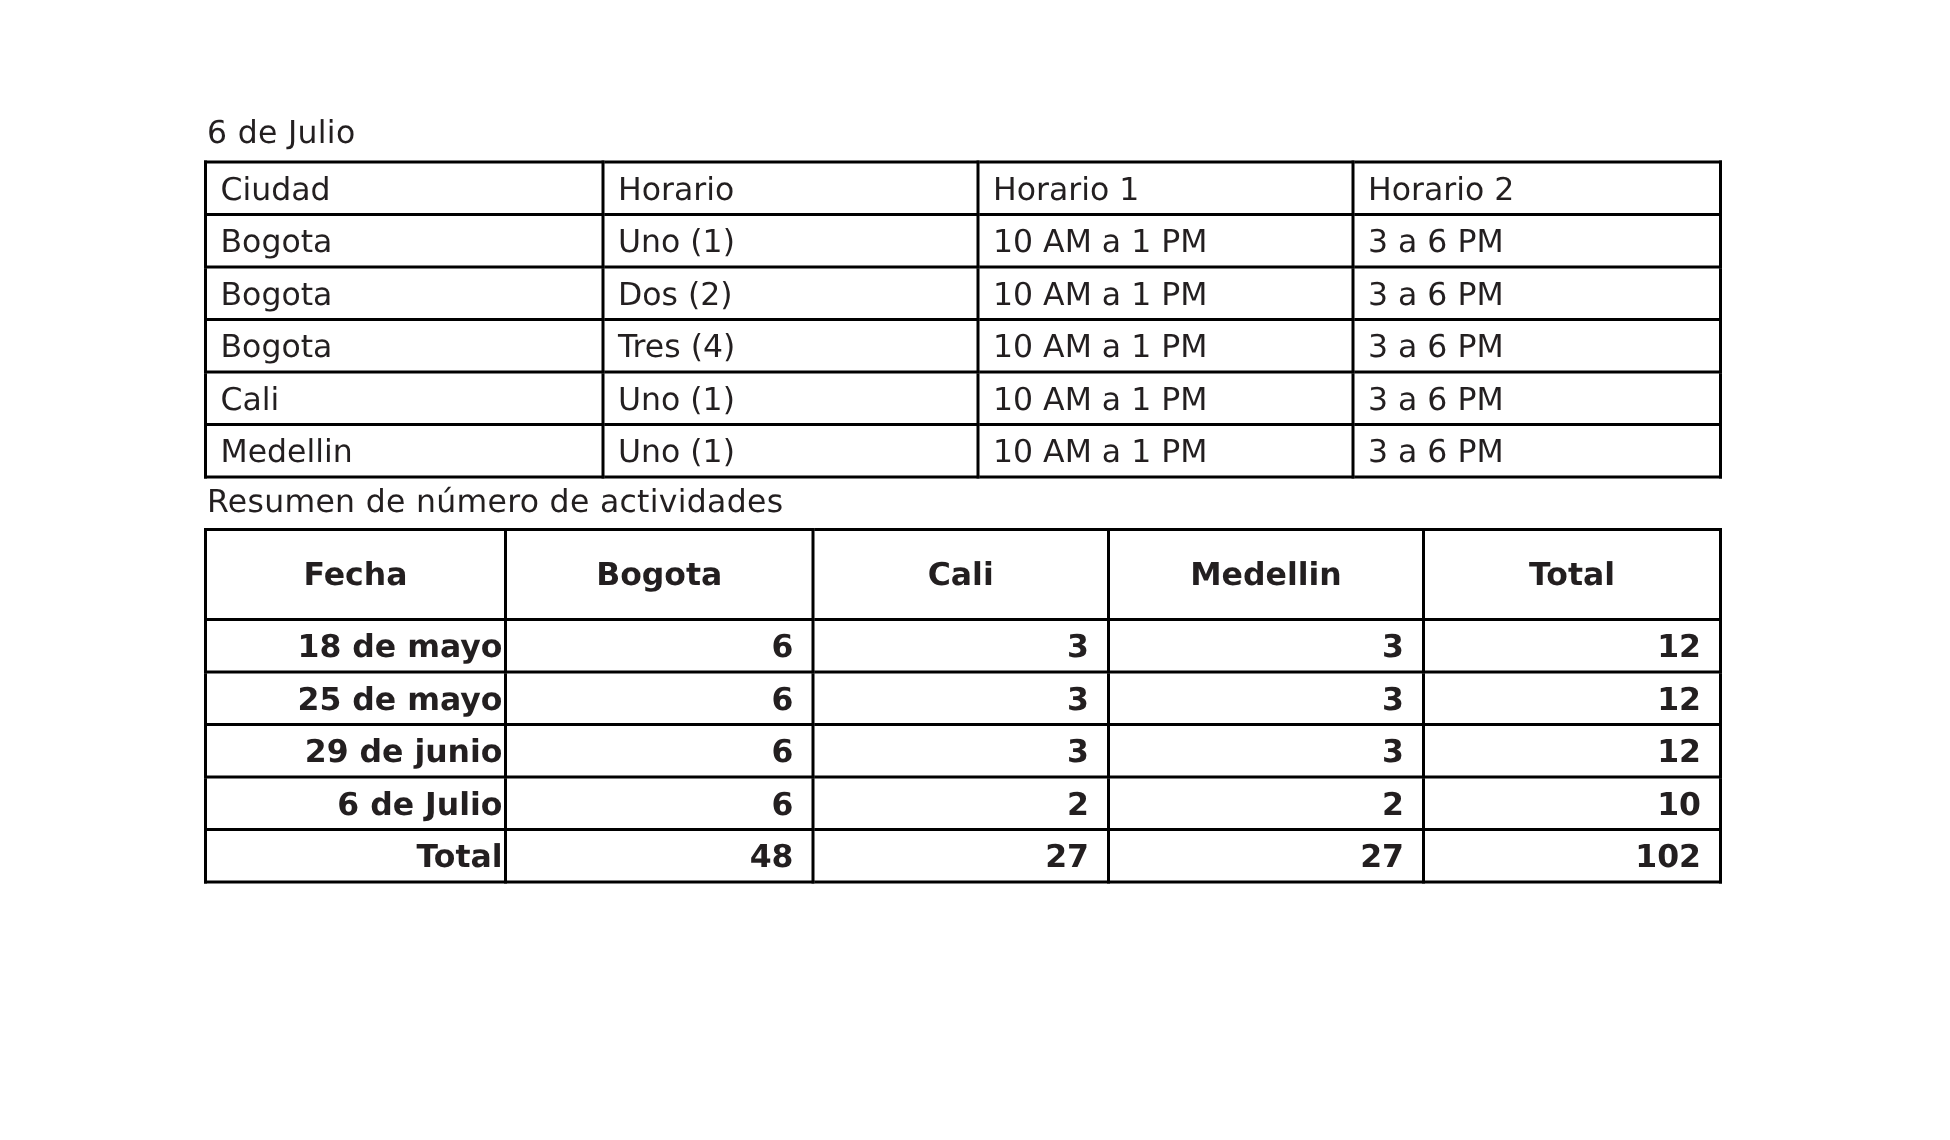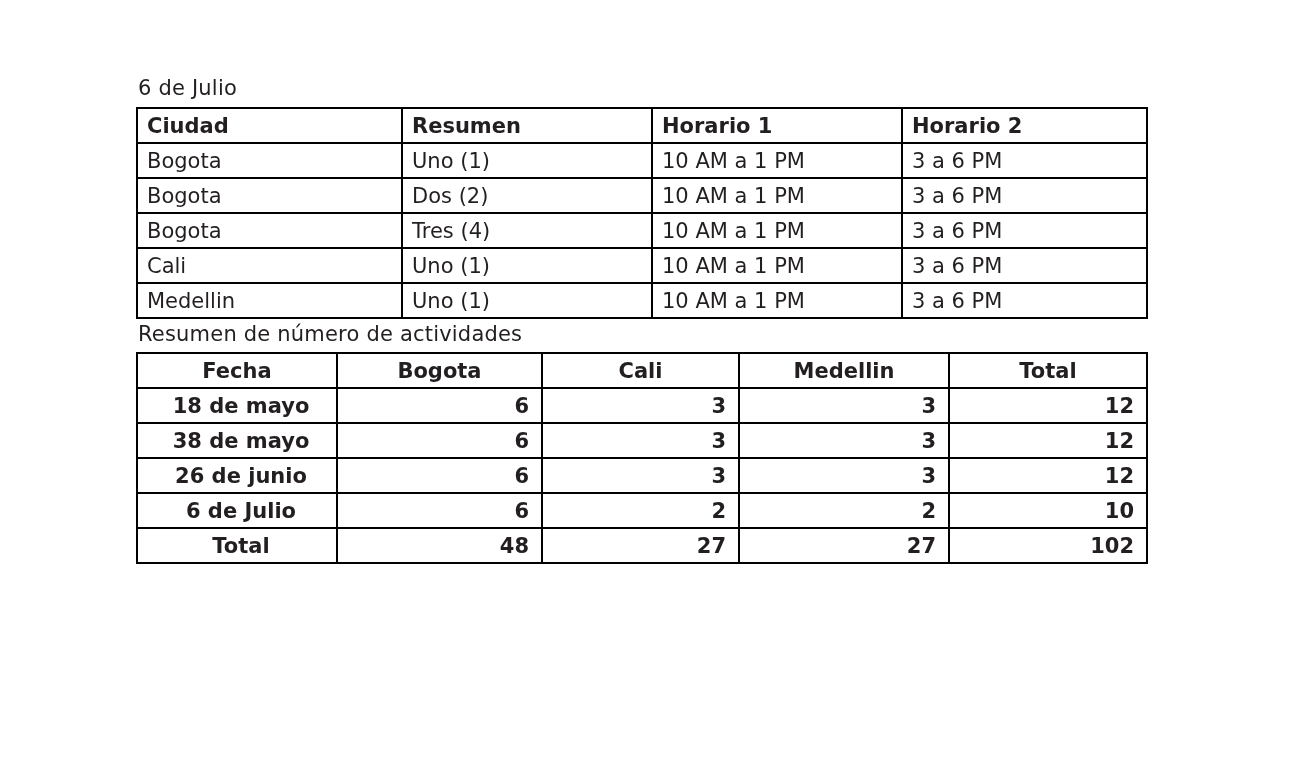--- a/index.html
+++ b/index.html
@@ -51,21 +51,21 @@
     font-size: 21px;
     line-height: 24px;
     text-align: left;
     vertical-align: middle;
     color: #231f20;
     box-sizing: border-box;
     white-space: nowrap;
     overflow: hidden;
   }
   table.schedule th {
-    font-weight: bold;
+    font-weight: normal;
   }
   
   .sch-c0 { width: 265px; }
   .sch-c1 { width: 250px; }
   .sch-c2 { width: 250px; }
   .sch-c3 { width: 245px; }
 
   table.summary td, table.summary th {
     border: 2px solid #000000;
     height: 35px;
@@ -73,24 +73,24 @@
     line-height: 24px;
     vertical-align: middle;
     color: #231f20;
     box-sizing: border-box;
     font-weight: bold;
     white-space: nowrap;
     overflow: hidden;
   }
   table.summary th {
     text-align: center;
-    padding: 4px;
+    padding: 17px;
   }
   table.summary td.label {
-    text-align: center;
+    text-align: right;
     padding-left: 9px;
   }
   table.summary td.num {
     text-align: right;
     padding-right: 12px;
   }
   
   .sum-c0 { width: 200px; }
   .sum-c1 { width: 205px; }
   .sum-c2 { width: 197px; }
@@ -107,21 +107,21 @@
   <table class="schedule">
     <colgroup>
       <col class="sch-c0">
         <col class="sch-c1">
         <col class="sch-c2">
         <col class="sch-c3">
     </colgroup>
     <thead>
       <tr>
         <th>Ciudad</th>
-        <th>Resumen</th>
+        <th>Horario</th>
         <th>Horario 1</th>
         <th>Horario 2</th>
       </tr>
     </thead>
     <tbody>
       <tr>
         <td>Bogota</td>
         <td>Uno (1)</td>
         <td>10 AM a 1 PM</td>
         <td>3 a 6 PM</td>
@@ -174,28 +174,28 @@
     </thead>
     <tbody>
       <tr>
         <td class="label">18 de mayo</td>
         <td class="num">6</td>
         <td class="num">3</td>
         <td class="num">3</td>
         <td class="num">12</td>
       </tr>
       <tr>
-        <td class="label">38 de mayo</td>
+        <td class="label">25 de mayo</td>
         <td class="num">6</td>
         <td class="num">3</td>
         <td class="num">3</td>
         <td class="num">12</td>
       </tr>
       <tr>
-        <td class="label">26 de junio</td>
+        <td class="label">29 de junio</td>
         <td class="num">6</td>
         <td class="num">3</td>
         <td class="num">3</td>
         <td class="num">12</td>
       </tr>
       <tr>
         <td class="label">6 de Julio</td>
         <td class="num">6</td>
         <td class="num">2</td>
         <td class="num">2</td>

